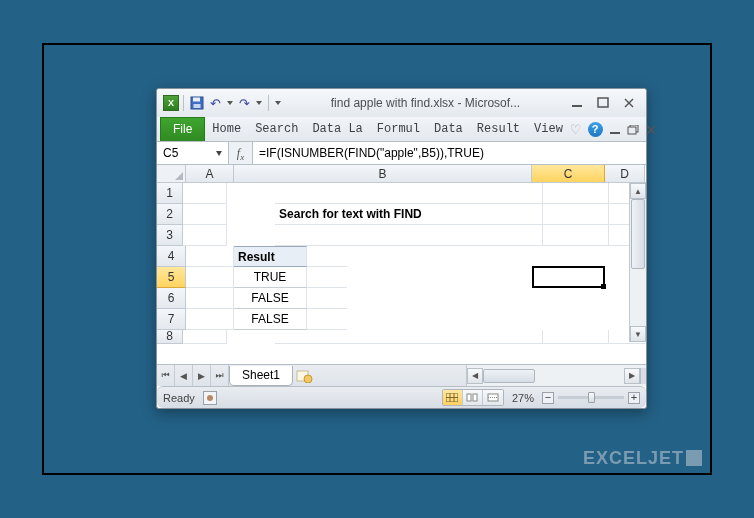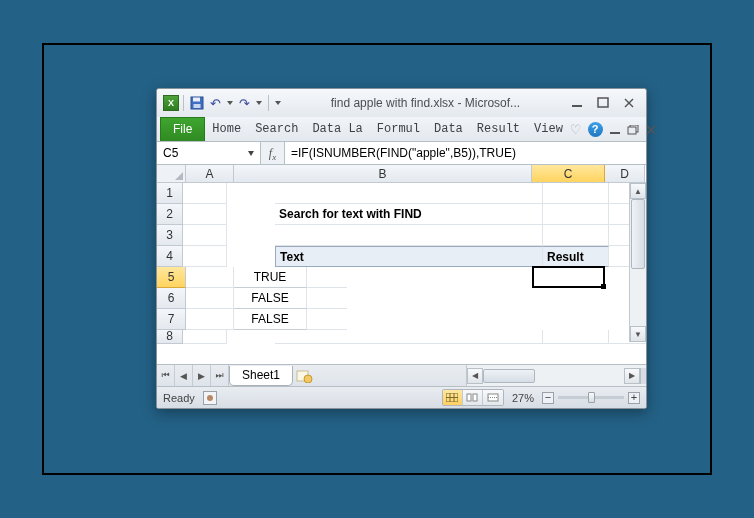--- a/index.html
+++ b/index.html
@@ -19,21 +19,21 @@
   .winbtns { display: flex; gap: 12px; padding-right: 4px; }
   .winbtn { width: 14px; height: 12px; color: #555; cursor: pointer; }
   .ribbon-tabs { height: 25px; background: linear-gradient(#f1f4f8,#e4e9ef); display: flex; align-items: stretch; border-bottom: 1px solid #b6bec6; padding-left: 3px; }
   .file-tab { background: linear-gradient(#3fa52f,#2f8a22); color: #fff; padding: 4px 12px; font-size: 12px; border: 1px solid #277a1c; border-bottom: none; cursor: pointer; }
   .rtab { padding: 5px 7px 0; color: #3e4146; font-size: 12px; cursor: pointer; white-space: nowrap; font-family: Liberation Mono, monospace; }
   .rtail { margin-left: auto; display: flex; align-items: center; gap: 6px; padding-right: 6px; }
   .heart { color: #aab2b9; font-size: 13px; }
   .help-icon { width: 15px; height: 15px; border-radius: 50%; background: linear-gradient(#3da0e8,#1f77c0); color: #fff; font: bold 11px/15px Arial; text-align: center; }
   .sys-icon { width: 12px; height: 10px; }
   .fbar { height: 23px; border-bottom: 1px solid #b6bec6; display: flex; align-items: stretch; background: #edf1f5; }
-  .namebox { width: 104px; display: flex; align-items: center; padding: 0 6px; border-right: 1px solid #b6bec6; background: #fff; gap: 4px; }
+  .namebox { width: 72px; display: flex; align-items: center; padding: 0 6px; border-right: 1px solid #b6bec6; background: #fff; gap: 4px; }
   .namebox .nbtxt { flex:1; font-size: 12px; }
   .namebox .nbdd { width:0;height:0;border-left:3px solid transparent;border-right:3px solid transparent;border-top:5px solid #444; }
   .fx { width: 24px; border-right: 1px solid #b6bec6; font: italic 12px Georgia; color: #555; text-align: center; line-height: 22px; background: #edf1f5; }
   .fx span { font-size: 9px; vertical-align: sub; font-style: italic; }
   .formula { flex:1; background: #fff; padding: 0 6px; line-height: 22px; font-size: 12px; white-space: nowrap; overflow: hidden; }
   .grid-wrap { position: relative; background: #fff; }
   .colhdrs { display: flex; height: 18px; border-bottom: 1px solid #c2c9d0; }
   .corner { width: 29px; background: #eef2f6; border-right: 1px solid #c2c9d0; position: relative; }
   .corner::after { content:""; position:absolute; right:2px; bottom:2px; width:0;height:0; border-left:8px solid transparent; border-bottom:8px solid #b4bbc2; }
   .ch { background: linear-gradient(#f3f6fa,#e4e9ef); border-right: 1px solid #c2c9d0; text-align: center; line-height: 18px; color: #333; }
@@ -65,21 +65,21 @@
   .sheetbar { height: 22px; background: linear-gradient(#e9edf2,#dfe4ea); border-top: 1px solid #b6bec6; display: flex; align-items: stretch; position: relative; }
   .navbtns { display:flex; }
   .navbtns .nb { width: 18px; border-right: 1px solid #c6ccd3; display:flex; align-items:center; justify-content:center; color:#555; font-size:9px; cursor:pointer; }
   .tab { background:#fff; border: 1px solid #a9b1b9; border-top:none; border-bottom-left-radius: 5px; border-bottom-right-radius: 5px; padding: 2px 12px 0; margin-top:1px; font-size:12px; cursor:pointer; }
   .newtab { width: 22px; display:flex; align-items:center; justify-content:center; cursor:pointer; }
   .hscroll { margin-left:auto; display:flex; align-items: center; width: 180px; background:#eef1f4; border-left:1px solid #c2c9d0; }
   .hscroll .btn { width:16px; height:16px; background: linear-gradient(#f7f9fb,#e0e5ea); border:1px solid #b8c0c8; display:flex; align-items:center; justify-content:center; font-size:8px; color:#555; cursor:pointer; }
   .hscroll .track { flex:1; height:16px; position:relative; }
   .hscroll .thumb { position:absolute; top:1px; bottom:1px; left:0; width:52px; background: linear-gradient(#eef2f6,#d6dde4); border:1px solid #aeb7bf; border-radius:2px; cursor:pointer; }
   .hscroll .split { width:6px; height:16px; background:#d9dee4; border-left:1px solid #b6bdc4; cursor:col-resize; }
-  .status { height: 22px; background: linear-gradient(#e9edf2,#d7dde4); border-top: 1px solid #b6bec6; display:flex; align-items:center; padding: 8px 6px; gap: 8px; font-size: 11px; color:#444; }
+  .status { height: 22px; background: linear-gradient(#e9edf2,#d7dde4); border-top: 1px solid #b6bec6; display:flex; align-items:center; padding: 8px 6px; gap: 8px; font-size: 11px; color:#444;border-radius:6px; }
   .status .macro { width:14px; height:14px; border:1px solid #9aa1a8; background:#f2f5f8; position:relative; }
   .status .macro::after { content:""; position:absolute; left:3px; top:3px; width:6px; height:6px; border-radius:50%; background:#b86; }
   .status .spacer { flex:1; }
   .viewbtns { display:flex; border:1px solid #aeb5bc; border-radius:2px; overflow:hidden; }
   .viewbtns .vb { width:20px; height:15px; background: linear-gradient(#f7f9fb,#e3e8ed); border-right:1px solid #c3cad1; display:flex; align-items:center; justify-content:center; cursor:pointer; }
   .viewbtns .vb:last-child { border-right:none; }
   .viewbtns .vb.active { background: linear-gradient(#ffe7a0,#ffcf60); }
   .zoom { display:flex; align-items:center; gap:4px; }
   .zoom .zb { width:12px; height:12px; border:1px solid #9aa1a8; background:#eef2f6; text-align:center; line-height:9px; font-size:11px; cursor:pointer; }
   .zoom .slider { width:66px; height:3px; background:#c7cdd4; position:relative; }
@@ -190,21 +190,20 @@
       <div class="row">
               <div class="rh">3</div>
               <div class="c cA"></div>
               <div class="c cB"></div>
               <div class="c cC"></div>
               <div class="c cD"></div>
             </div>
       <div class="row h4">
               <div class="rh">4</div>
               <div class="c cA"></div>
-              <div class="c cB thdr first">Text</div>
               <div class="c cC thdr">Result</div>
               <div class="c cD"></div>
             </div>
       <div class="row">
               <div class="rh sel">5</div>
               <div class="c cA"></div>
               <div class="c cC trow ctr">TRUE</div>
               <div class="c cD"></div>
             </div>
       <div class="row">
@@ -293,15 +292,16 @@
       <div class="slider">
               <div class="tick"></div>
               <div class="knob"></div>
             </div>
       <div class="zb">+</div>
     </div>
   </div>
 
 </div>
 
+<div class="watermark"><span>EXCELJET</span><span class="wx"></span></div>
 
 </div>
   </div>
 
 </body></html>

